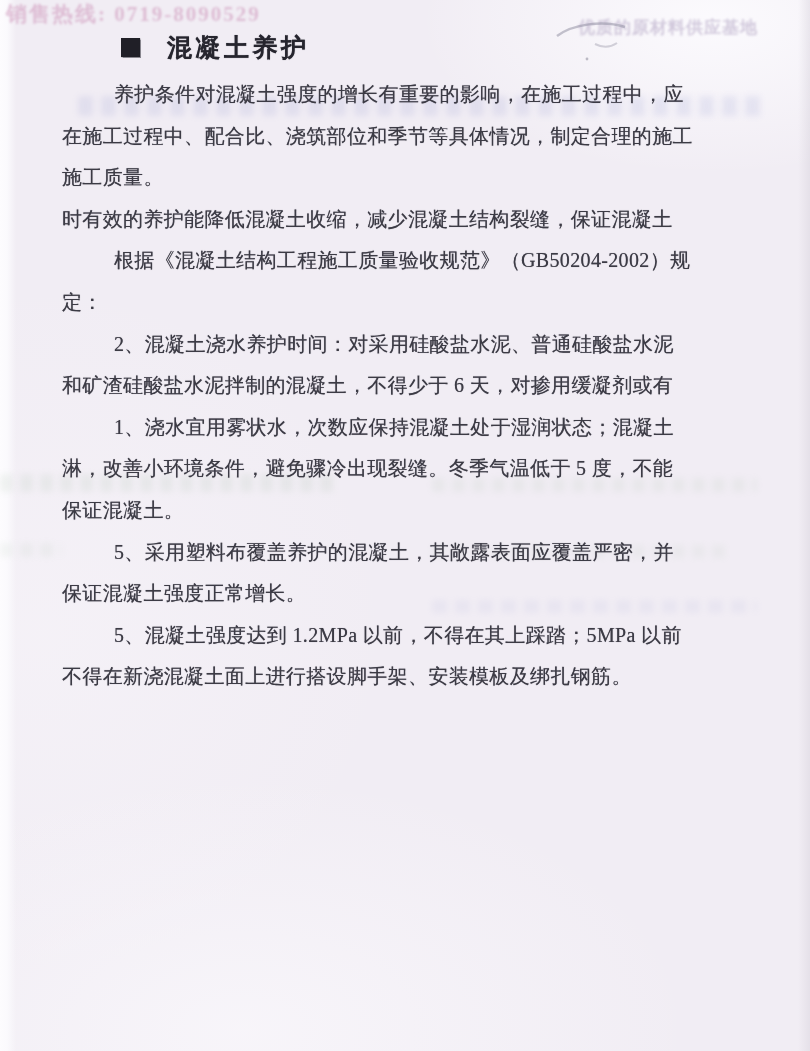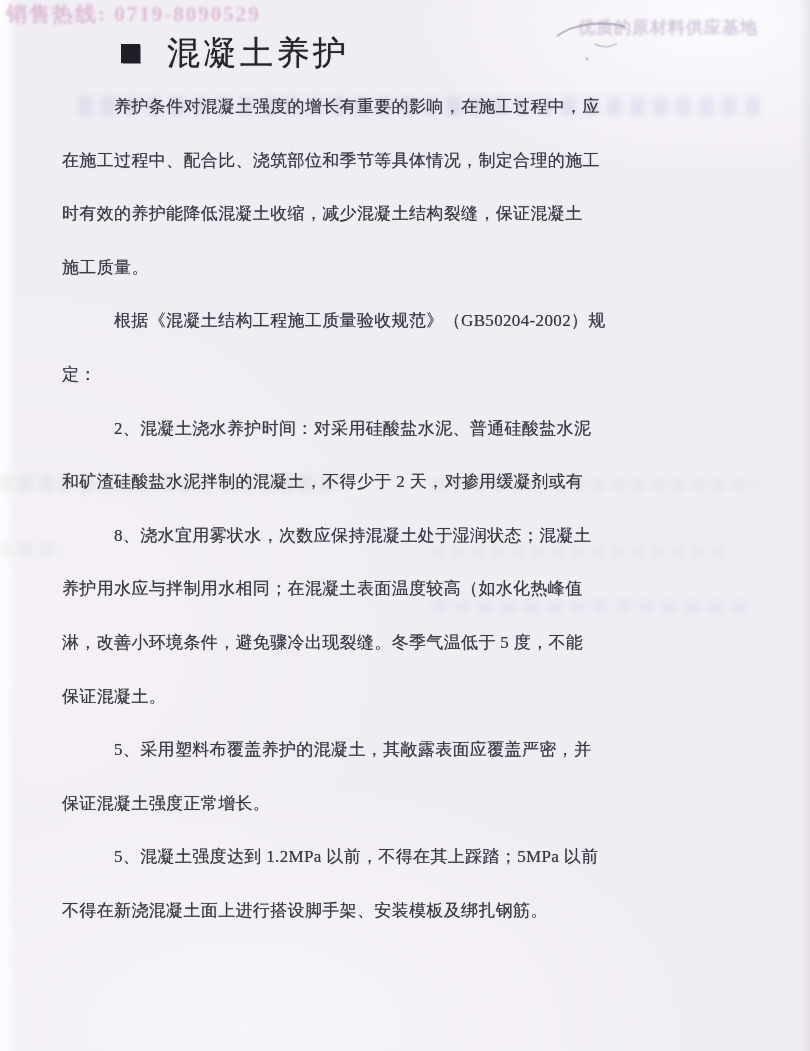--- a/index.html
+++ b/index.html
@@ -52,36 +52,35 @@
     position: absolute; left: 121px; top: 31px;
     display: flex; align-items: center;
   }
   .bullet-square {
     width: 19px; height: 19px;
     background: #201f27;
     margin-right: 27px;
     box-shadow: 0 0 1px 0.5px rgba(32,31,39,0.5);
   }
   .heading-title {
-    font-size: 33px; font-weight: normal;
+    font-size: 25px; font-weight: bold;
     letter-spacing: 3.5px;
     color: #26252e;
     text-shadow: 0 0 0.8px rgba(38,37,46,0.8);
   }
   .content {
     position: absolute; left: 62px; top: 74px; width: 692px;
   }
   .line {
     height: 41.6px; line-height: 41.6px;
-    font-size: 17px;
+    font-size: 20px;
     letter-spacing: 0.35px;
     color: #3c3b45;
     white-space: nowrap;
     text-shadow: 0 0 0.7px rgba(66,64,76,0.75);
-    margin-top: 12px;
   }
   .line.indent { text-indent: 52px; }
 </style>
 </head>
 <body>
 
 <div class="page">
 
   <div class="wm wm-phone">销售热线: 0719-8090529</div>
   <div class="wm wm-corner">优质的原材料供应基地</div>
@@ -100,28 +99,27 @@
   <div class="ghost g-green" style="left:0px;   top:543px; width:62px;  height:14px; opacity:0.20;"></div>
 
   <div class="heading">
     <div class="bullet-square"></div>
     <div class="heading-title">混凝土养护</div>
   </div>
 
   <div class="content">
     <div class="line indent">养护条件对混凝土强度的增长有重要的影响，在施工过程中，应</div>
     <div class="line">在施工过程中、配合比、浇筑部位和季节等具体情况，制定合理的施工</div>
+    <div class="line">施工质量。</div>
     <div class="line">时有效的养护能降低混凝土收缩，减少混凝土结构裂缝，保证混凝土</div>
-    <div class="line">施工质量。</div>
     <div class="line indent">根据《混凝土结构工程施工质量验收规范》（GB50204-2002）规</div>
     <div class="line">定：</div>
     <div class="line indent">2、混凝土浇水养护时间：对采用硅酸盐水泥、普通硅酸盐水泥</div>
-    <div class="line">和矿渣硅酸盐水泥拌制的混凝土，不得少于 2 天，对掺用缓凝剂或有</div>
-    <div class="line indent">8、浇水宜用雾状水，次数应保持混凝土处于湿润状态；混凝土</div>
-    <div class="line">养护用水应与拌制用水相同；在混凝土表面温度较高（如水化热峰值</div>
+    <div class="line">和矿渣硅酸盐水泥拌制的混凝土，不得少于 6 天，对掺用缓凝剂或有</div>
+    <div class="line indent">1、浇水宜用雾状水，次数应保持混凝土处于湿润状态；混凝土</div>
     <div class="line">淋，改善小环境条件，避免骤冷出现裂缝。冬季气温低于 5 度，不能</div>
     <div class="line">保证混凝土。</div>
     <div class="line indent">5、采用塑料布覆盖养护的混凝土，其敞露表面应覆盖严密，并</div>
     <div class="line">保证混凝土强度正常增长。</div>
     <div class="line indent">5、混凝土强度达到 1.2MPa 以前，不得在其上踩踏；5MPa 以前</div>
     <div class="line">不得在新浇混凝土面上进行搭设脚手架、安装模板及绑扎钢筋。</div>
   </div>
 
 </div>
 

